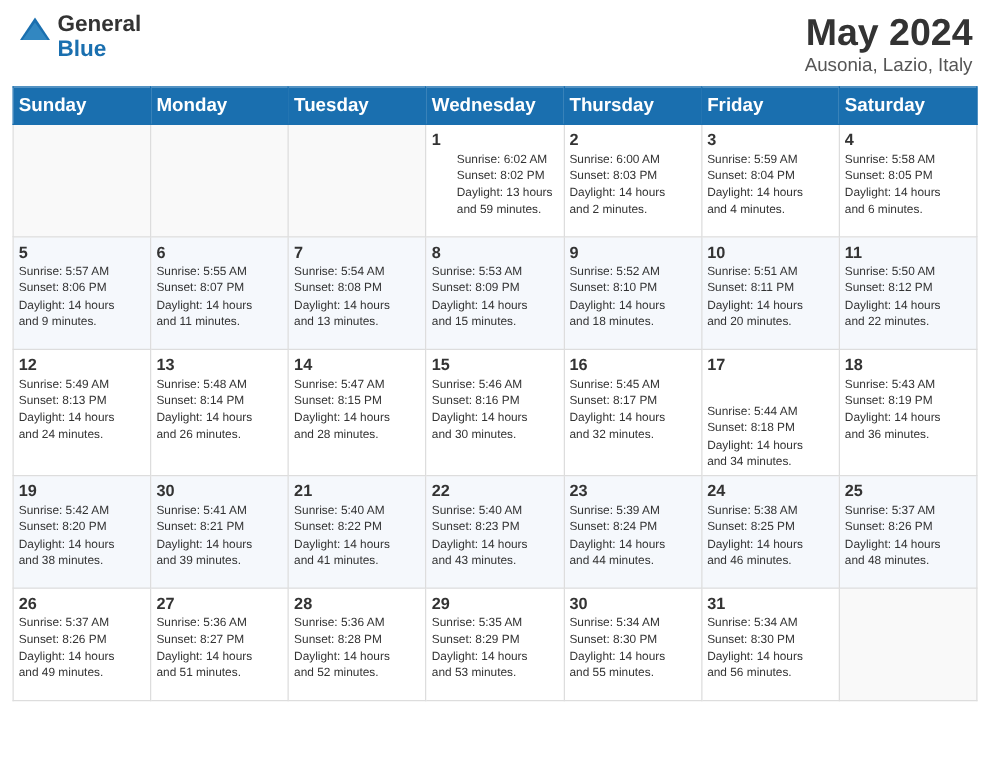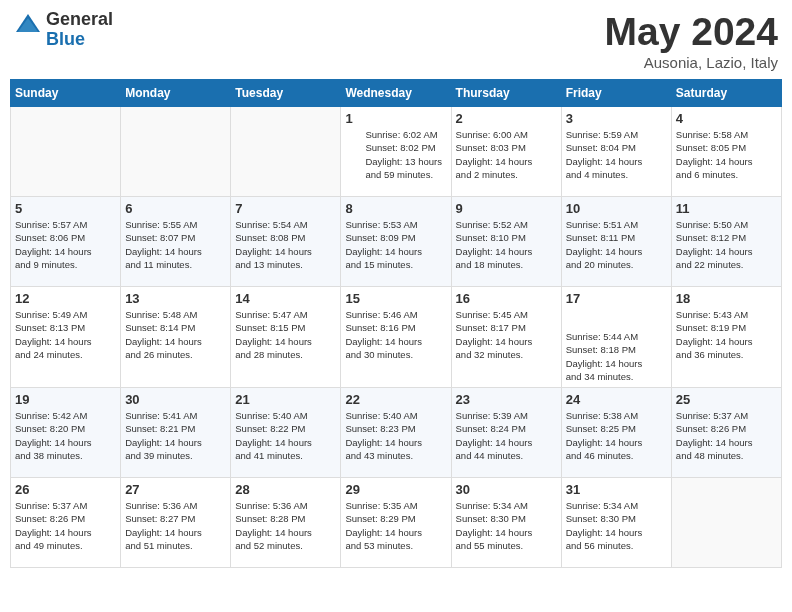--- a/index.html
+++ b/index.html
@@ -38,37 +38,37 @@
       color: #1a6faf;
     }
     .logo-icon {
       width: 28px;
       height: 28px;
     }
     .title-block {
       text-align: right;
     }
     .month-title {
-      font-size: 39px;
+      font-size: 30px;
       font-weight: bold;
       color: #333;
     }
     .location {
       font-size: 15px;
       color: #555;
     }
     table {
       width: 100%;
       border-collapse: collapse;
       table-layout: fixed;
     }
     th {
       background: #1a6faf;
       color: #fff;
-      font-size: 12px;
+      font-size: 15px;
       font-weight: bold;
       padding: 6px 4px;
       text-align: left;
       border: 1px solid #1a6faf;
     }
     td {
       border: 1px solid #ddd;
       vertical-align: top;
       padding: 4px;
       height: 90px;

